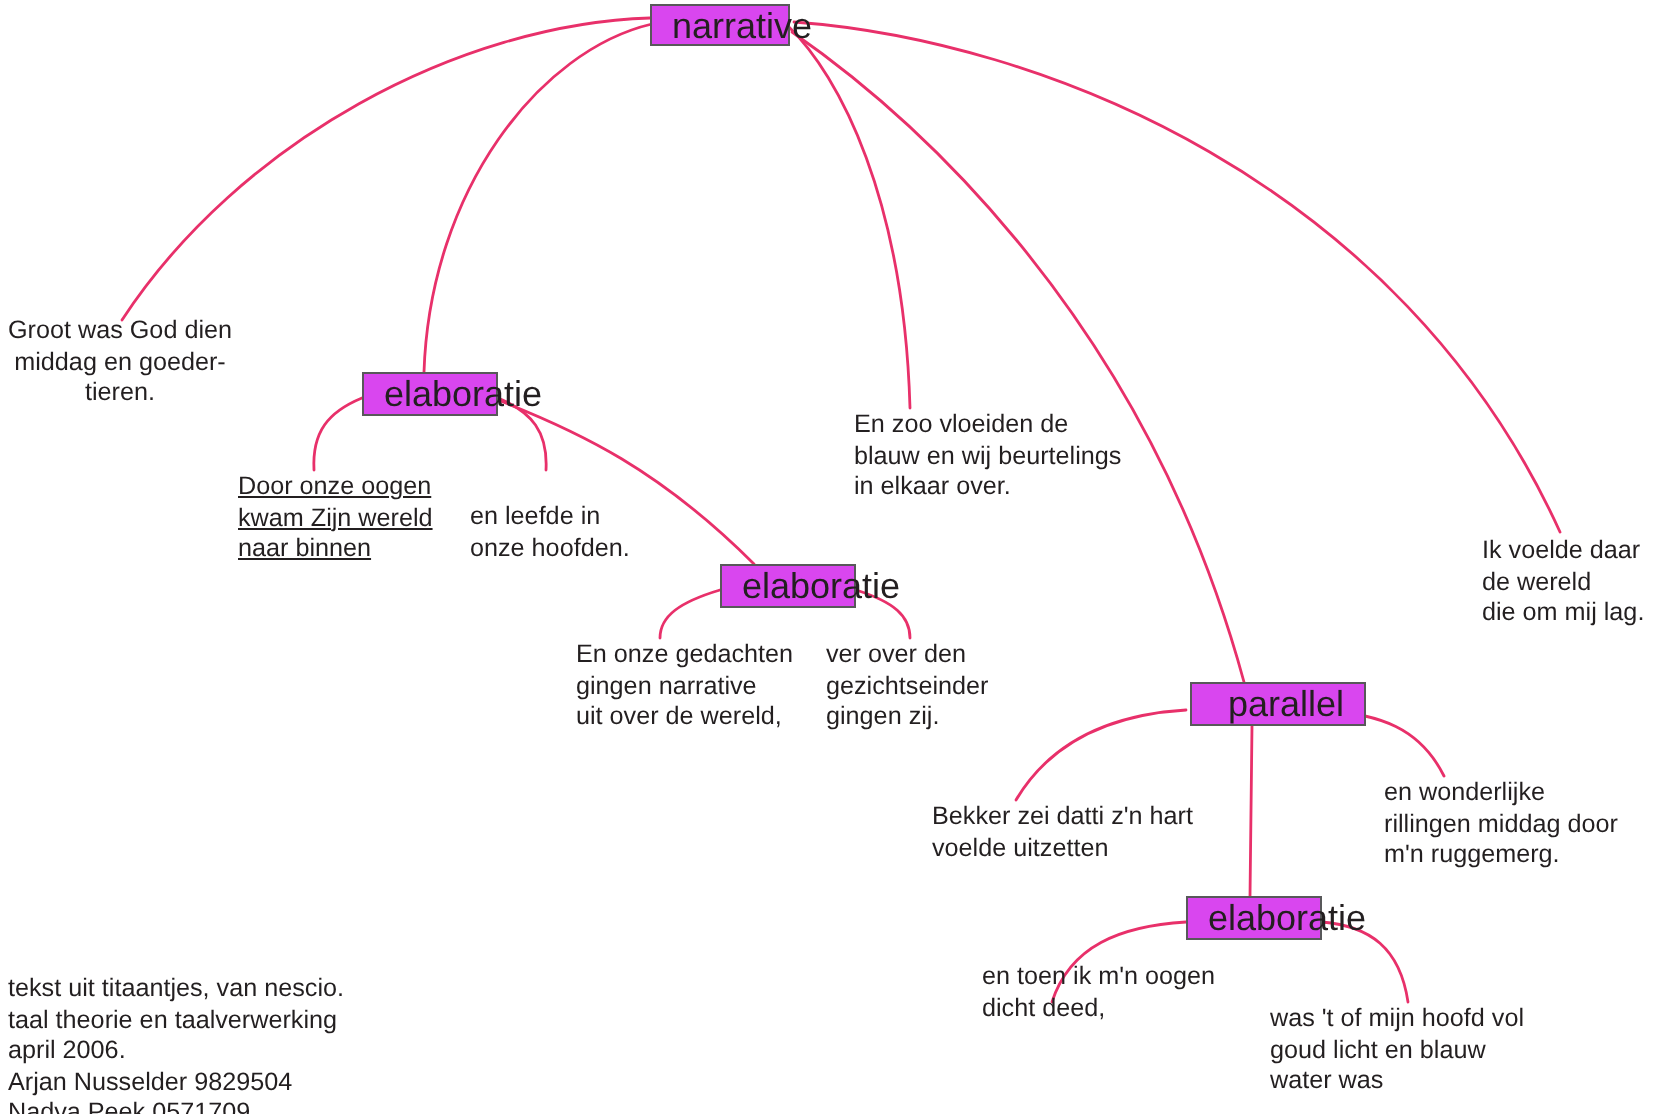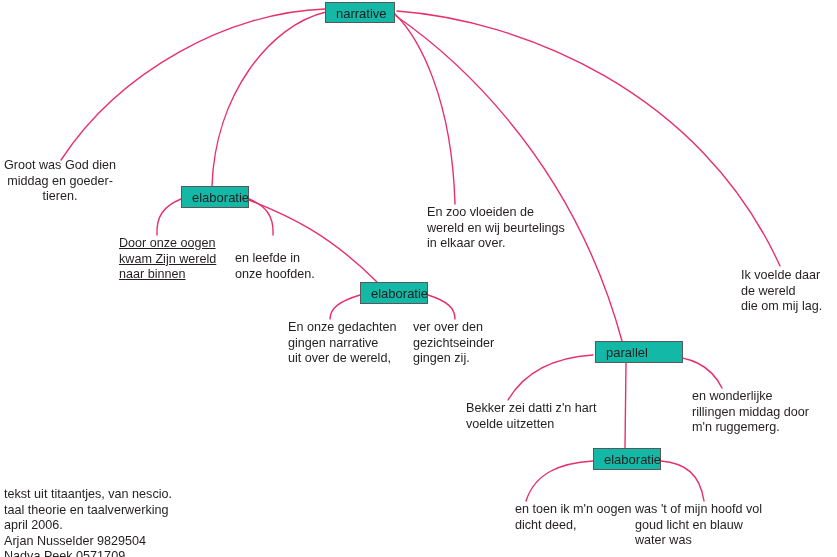--- a/index.html
+++ b/index.html
@@ -25,24 +25,24 @@
     position: absolute;
     left: 0; top: 0;
     width: 837px;
     height: 557px;
     pointer-events: none;
   }
   .node {
     position: absolute;
     box-sizing: border-box;
     border: 1.5px solid #58585a;
-    background: #14b8a6;
-    font-size: 13px;
+    background: #d946ef;
+    font-size: 18px;
     line-height: 19px;
-    text-align: left;
+    text-align: right;
     color: #231f20;
     white-space: nowrap;
     padding: 1px 10px 2px 10px;
   }
   .leaf {
     position: absolute;
     font-size: 12.6px;
     line-height: 15.5px;
     color: #231f20;
     white-space: pre-line;
@@ -88,36 +88,36 @@
   <div id="leaf-layer">
       <div class="leaf" style="left: 4px; top: 158px; text-align: center;">Groot was God dien
 middag en goeder-
 tieren.</div>
       <div class="leaf" style="left: 119px; top: 236px; text-decoration: underline;">Door onze oogen
 kwam Zijn wereld
 naar binnen</div>
       <div class="leaf" style="left: 235px; top: 251px;">en leefde in
 onze hoofden.</div>
       <div class="leaf" style="left: 427px; top: 205px;">En zoo vloeiden de
-wereld en wij beurtelings
+blauw en wij beurtelings
 in elkaar over.</div>
       <div class="leaf" style="left: 288px; top: 320px;">En onze gedachten
 gingen narrative
 uit over de wereld,</div>
       <div class="leaf" style="left: 413px; top: 320px;">ver over den
 gezichtseinder
 gingen zij.</div>
       <div class="leaf" style="left: 709px; top: 268px; margin-left: 32px;">Ik voelde daar de wereld
 die om mij lag.</div>
       <div class="leaf" style="left: 466px; top: 401px;">Bekker zei datti z'n hart
 voelde uitzetten</div>
       <div class="leaf" style="left: 692px; top: 389px;">en wonderlijke
 rillingen middag door
 m'n ruggemerg.</div>
-      <div class="leaf" style="left: 491px; top: 502px; margin-left: 24px;">en toen ik m'n oogen
+      <div class="leaf" style="left: 491px; top: 481px;">en toen ik m'n oogen
 dicht deed,</div>
       <div class="leaf" style="left: 635px; top: 502px;">was 't of mijn hoofd vol
 goud licht en blauw
 water was</div>
     </div>
   <div class="credits" id="credits" style="left: 4px; top: 487px;">tekst uit titaantjes, van nescio.
 taal theorie en taalverwerking
 april 2006.
 Arjan Nusselder 9829504
 Nadya Peek 0571709</div>

